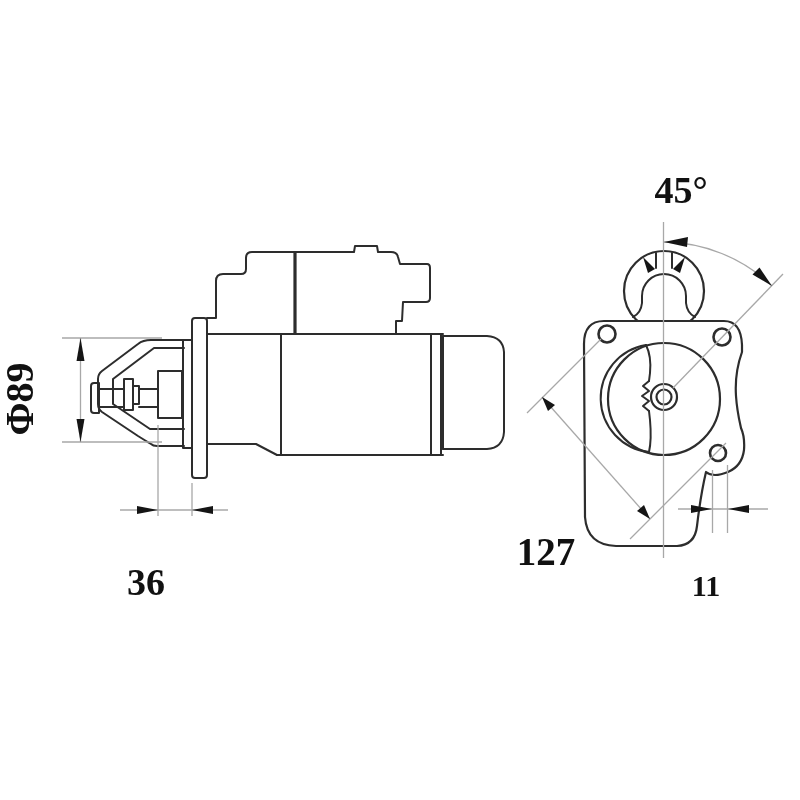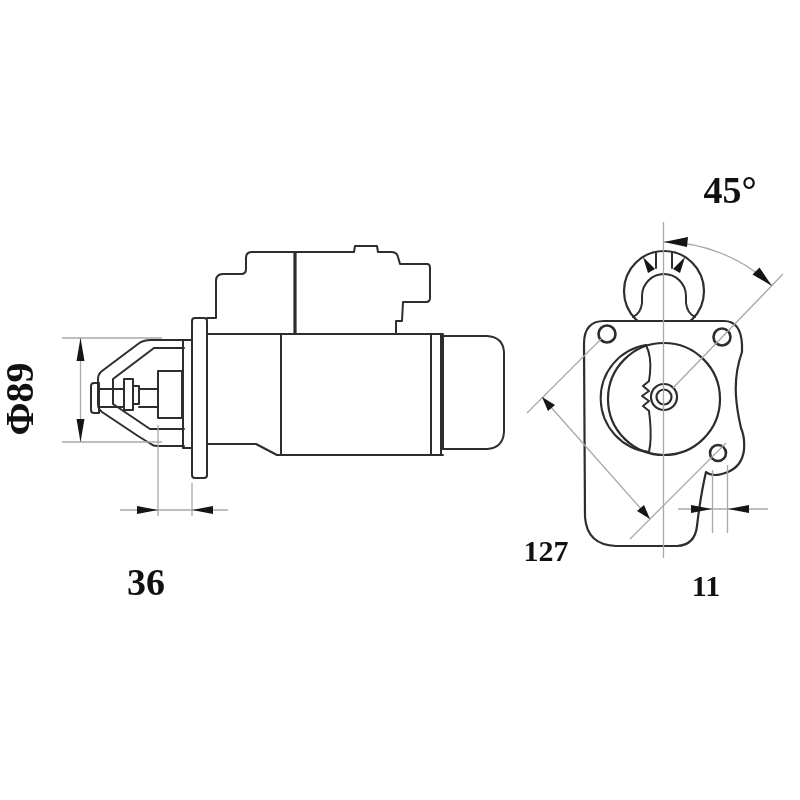--- a/index.html
+++ b/index.html
@@ -11,22 +11,22 @@
   #drawing{position:absolute;left:0;top:0;}
   .ln{fill:none;stroke:var(--outline);stroke-width:2;stroke-linejoin:round;stroke-linecap:round;}
   .ln-heavy{fill:none;stroke:var(--outline);stroke-width:3.2;stroke-linecap:butt;}
   .wfill{fill:var(--bg);stroke:var(--outline);stroke-width:2.2;stroke-linejoin:round;}
   .hole{fill:var(--bg);stroke:var(--outline);stroke-width:2.6;}
   .dim{fill:none;stroke:var(--dim);stroke-width:1.3;stroke-linecap:butt;}
   .arrow{fill:var(--arrow);stroke:none;}
   .lbl{position:absolute;color:var(--txt);font-weight:bold;white-space:nowrap;
        transform:translate(-50%,-50%);line-height:1;}
   .lbl-diameter{left:20px;top:399px;font-size:40px;transform:translate(-50%,-50%) rotate(-90deg);}
-  .lbl-angle{left:730px;top:190px;font-size:38px;font-family:Liberation Serif, serif;}
-  .lbl-diagonal{left:546px;top:551px;font-size:30px;}
+  .lbl-angle{left:681px;top:190px;font-size:38px;font-family:Liberation Serif, serif;}
+  .lbl-diagonal{left:546px;top:551px;font-size:39px;}
   .lbl-nose{left:146px;top:582px;font-size:38px;}
   .lbl-offset{left:706px;top:586px;font-size:30px;}
 </style>
 </head>
 <body>
 
 <div id="stage">
 
   <svg id="drawing" width="800" height="800" viewBox="0 0 800 800">
 

